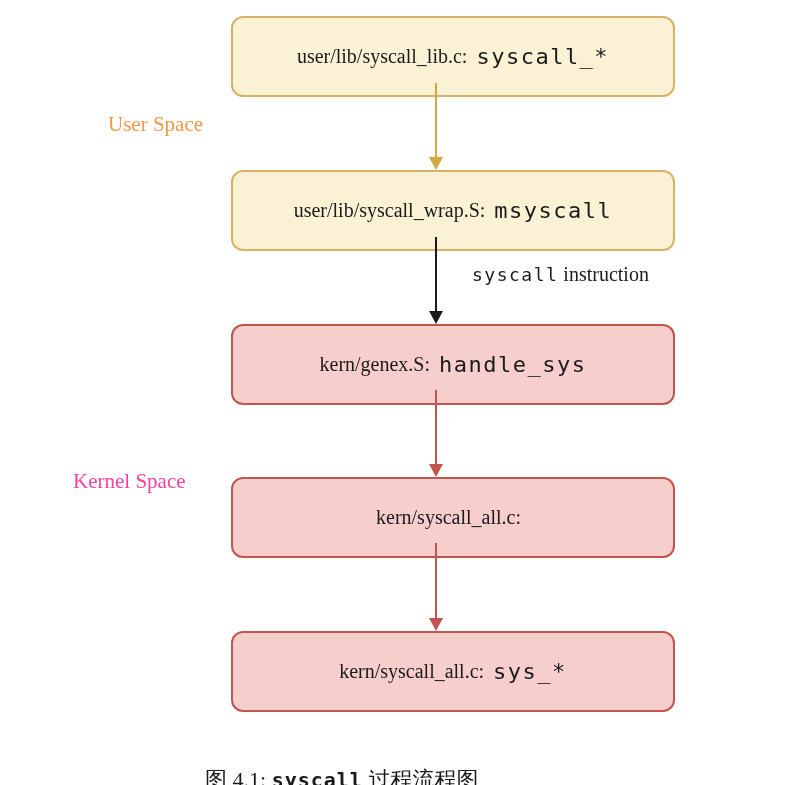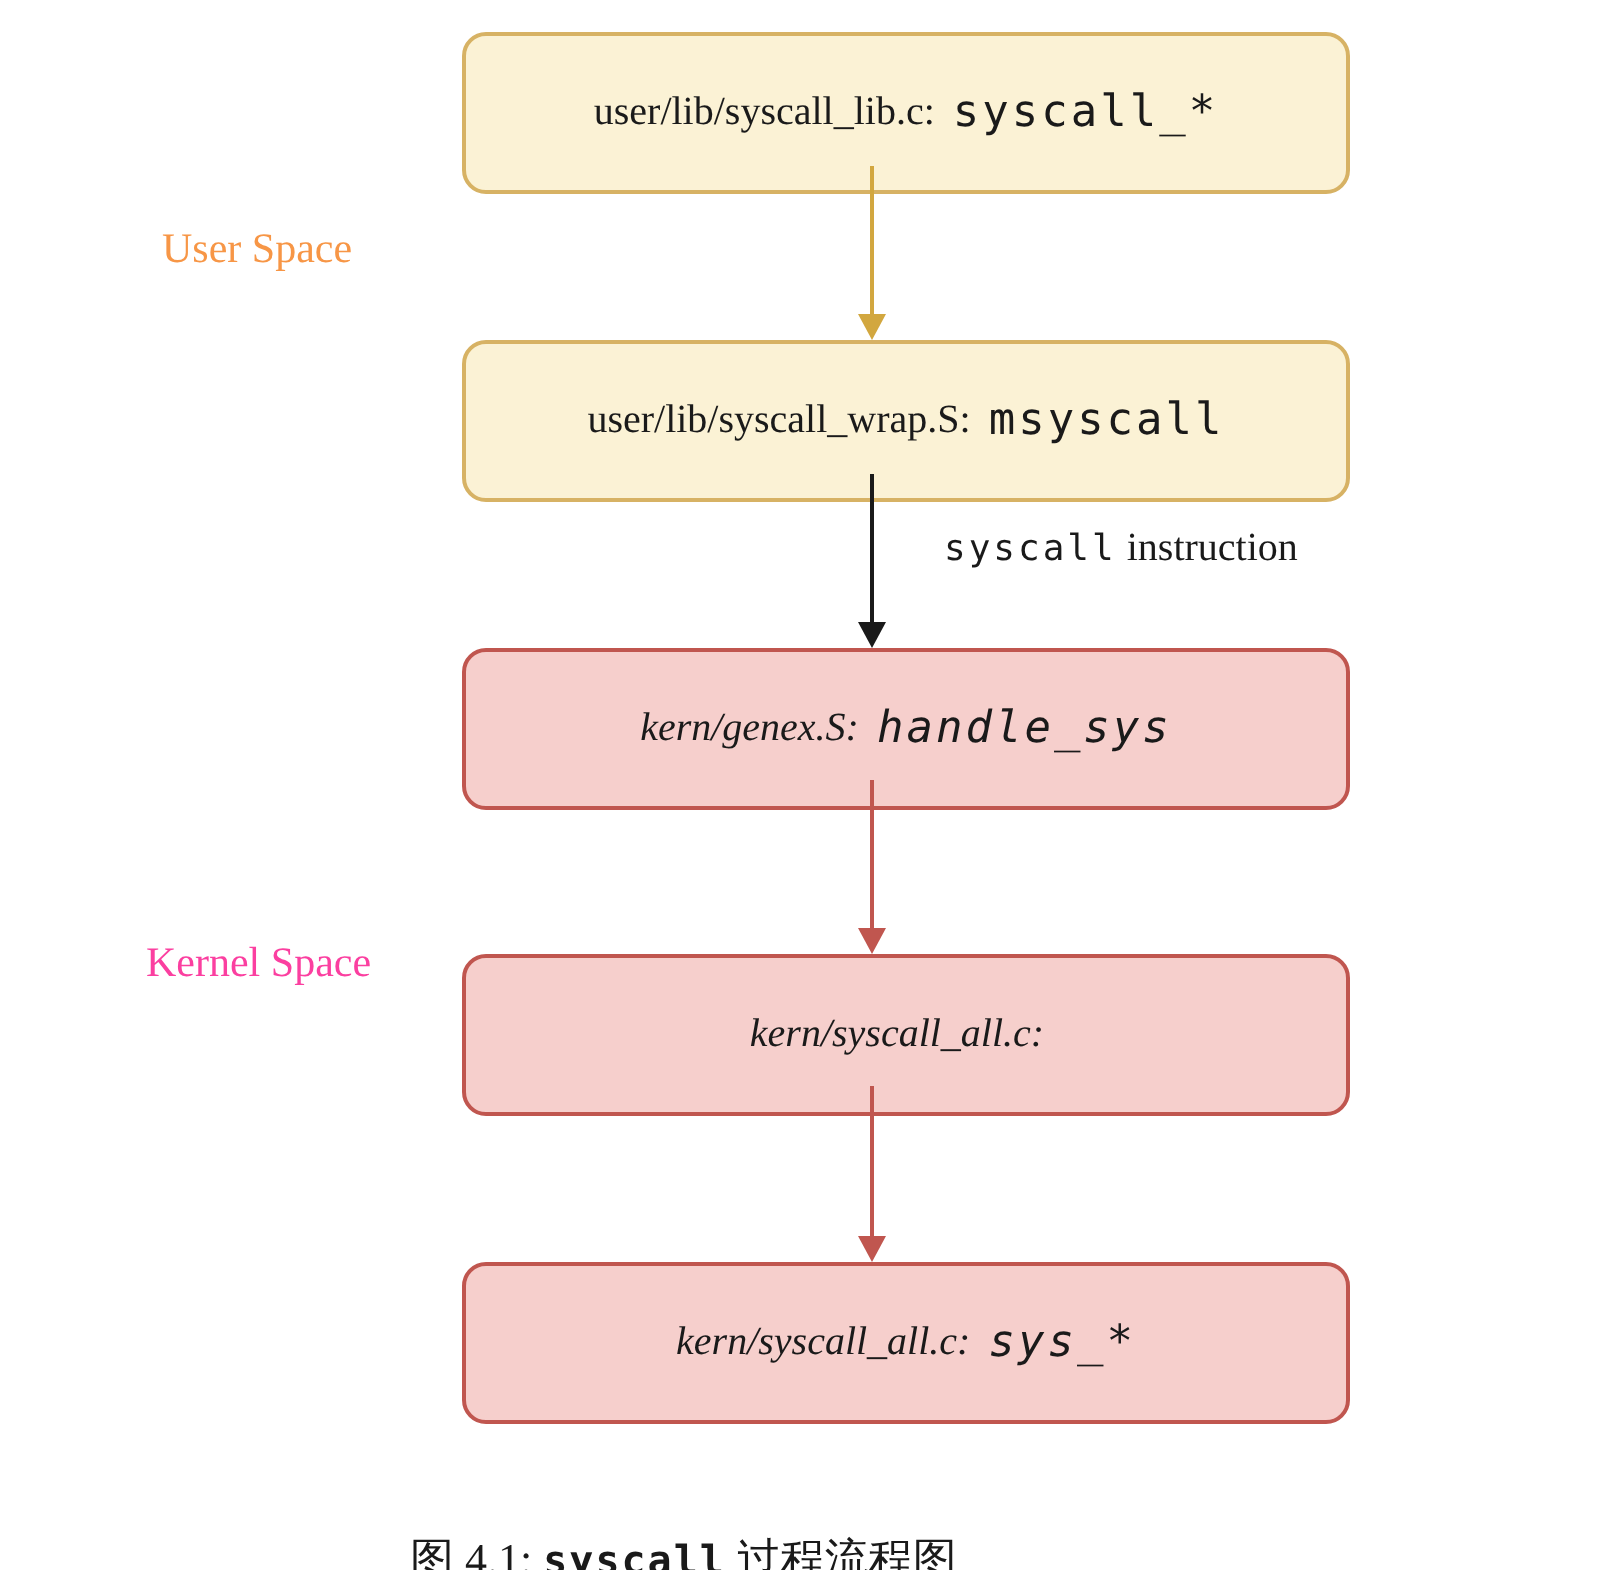--- a/index.html
+++ b/index.html
@@ -23,35 +23,35 @@
     border: 2px solid;
     box-sizing: border-box;
     display: flex;
     align-items: center;
     justify-content: center;
     font-size: 20px;
     white-space: nowrap;
     margin-left: 18px;
   }
   .node.user   { background: var(--user-box-fill);   border-color: var(--user-box-border); }
-  .node.kernel { background: var(--kernel-box-fill); border-color: var(--kernel-box-border); font-style: italic; }
+  .node.kernel { background: var(--kernel-box-fill); border-color: var(--kernel-box-border); }
   .node .file { font-family: "Liberation Serif", "DejaVu Serif", serif; margin-right: 9px; }
   .node .func {
     font-family: "DejaVu Sans Mono", "Liberation Mono", monospace;
     font-size: 22px;
     letter-spacing: 1.5px;
   }
 
   
   .space-label {
     position: absolute;
     font-size: 21px;
     white-space: nowrap;
   }
-  .space-label.user   { left: 81px; top: 112px; color: var(--user-space-color); }
+  .space-label.user   { left: 108px; top: 112px; color: var(--user-space-color); }
   .space-label.kernel { left: 73px; top: 469px; color: var(--kernel-space-color); }
 
   
   .arrow {
     position: absolute;
     left: 429px;
     width: 14px;
   }
   .arrow .arrow-line {
     width: 2px;

